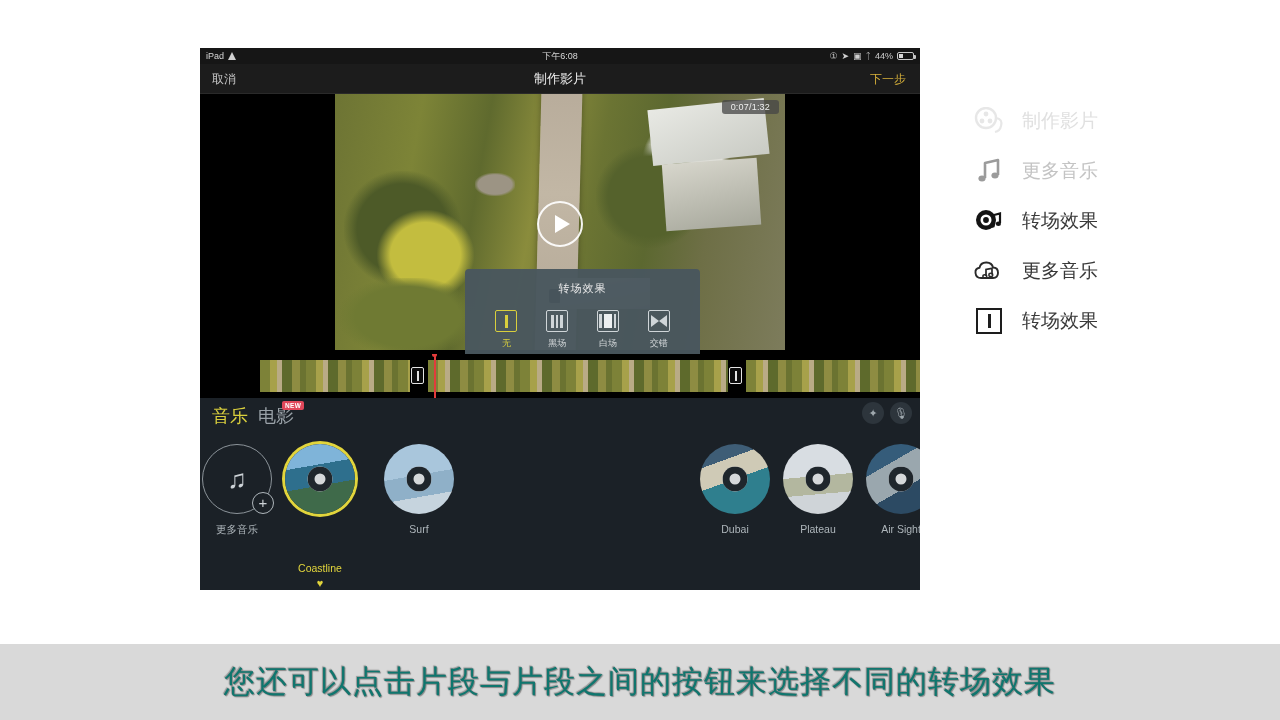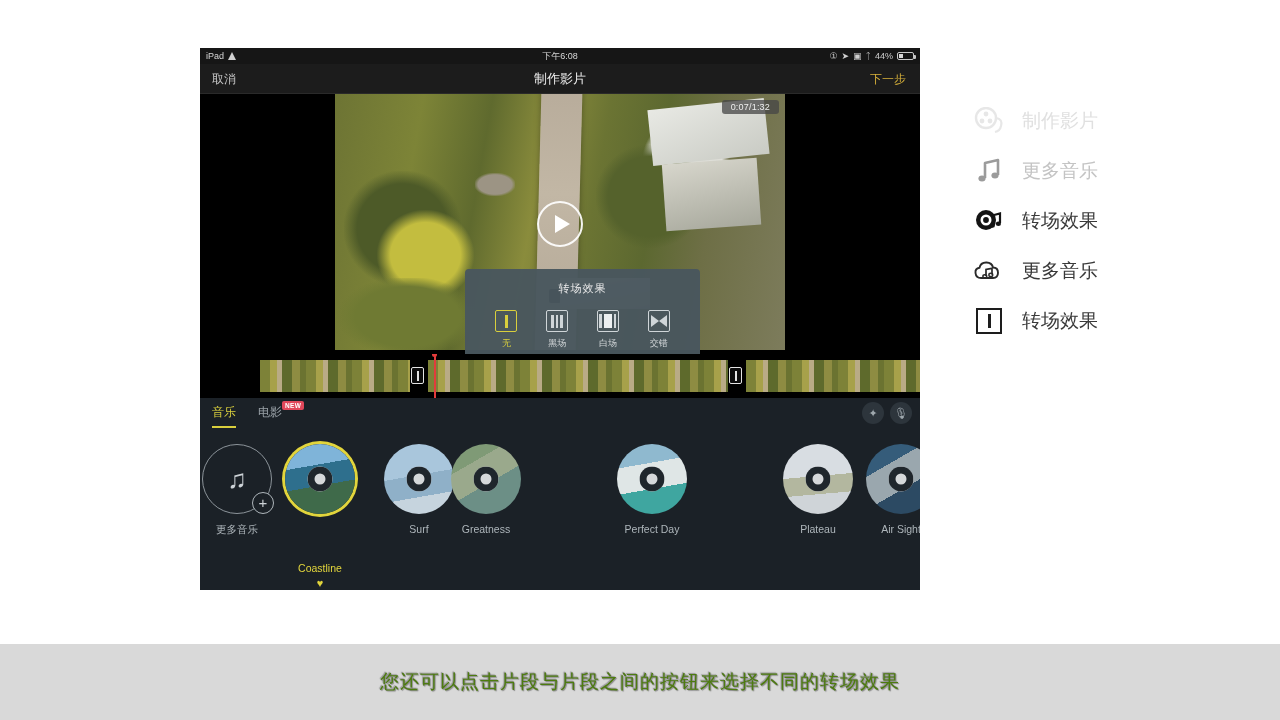--- a/index.html
+++ b/index.html
@@ -167,21 +167,21 @@
   .trans-btn.b2 { left: 529px; }
   .playhead { position: absolute; left: 234px; top: 0; width: 1.5px; height: 44px; background: #e23c3c; }
   .playhead::before {
     content:""; position:absolute; left:-2px; top:-2px; width:5px; height:5px;
     background:#e23c3c; border-radius:50%;
   }
 
   
   .tabbar { position: relative; height: 34px; background: #1b2127; }
   .tab {
-    position: absolute; top: 6px; font-size: 12px; color: #9aa2a8; padding-bottom: 5px;
+    position: absolute; top: 6px; font-size: 18px; color: #9aa2a8; padding-bottom: 5px;
   }
   .tab.t1 { left: 12px; color: #d9cf3d; border-bottom: 2px solid #d9cf3d; }
   .tab.t2 { left: 58px; }
   .new-badge {
     position: absolute; left: 82px; top: 3px;
     background: #e0475a; color: #fff; font-size: 6.5px;
     padding: 1px 3px; border-radius: 2px; font-weight: bold; letter-spacing: .3px;
   }
   .round-btn {
     position: absolute; top: 4px; width: 22px; height: 22px; border-radius: 50%;
@@ -233,21 +233,21 @@
     display: flex; align-items: center; justify-content: center;
   }
   .sq-icon .i { width: 3px; height: 14px; background: #1d1d1d; }
 
   
   .caption-bar {
     position: absolute; left: 0; bottom: 0; width: 1280px; height: 76px;
     background: #d9d9d9; display: flex; align-items: center; justify-content: center;
   }
   .caption-text {
-    font-size: 19px; color: #4d7c0f; letter-spacing: 1px;
+    font-size: 31px; color: #0f766e; letter-spacing: 1px;
     text-shadow: 0 0 1px #7a7a7a, 1px 1px 1px #8a8a8a, -1px -1px 1px #9a9a9a;
     text-align: right;
   }
 </style>
 </head>
 <body>
 
 <div id="root">
 
   <div class="device">
@@ -370,31 +370,27 @@
         <div class="disc" style="background:linear-gradient(170deg,#7fb4d9 0 32%,#2e6f8d 32% 58%,#3f6a4a 58% 100%);"></div>
         <div class="disc-label">Coastline</div>
         <div class="heart">♥</div>
       </div>
 
       <div class="disc-item" style="left:177px;">
         <div class="disc" style="background:linear-gradient(170deg,#a9c6dc 0 45%,#8fb0c8 45% 72%,#c6d4de 72% 100%);"></div>
         <div class="disc-label">Surf</div>
       </div>
 
-      <div class="disc-item" style="left:244px;">
-        <div class="disc" style="background:linear-gradient(150deg,#7f9a76 0 28%,#9aa98c 28% 55%,#6c8f86 55% 100%);"></div>
-        <div class="disc-label">Greatness</div>
-      </div>
-
-
-      <div class="disc-item" style="left:410px;">
-        <div class="disc" style="background:linear-gradient(170deg,#8fb9cf 0 30%,#dfe6e6 30% 62%,#3fa6a0 62% 100%);"></div>
-        <div class="disc-label">Perfect Day</div>
-      </div>
-
+
+
+
+      <div class="disc-item" style="left:493px;">
+        <div class="disc" style="background:linear-gradient(160deg,#3e5d76 0 26%,#cfcab6 26% 50%,#2f7f8e 50% 100%);"></div>
+        <div class="disc-label">Dubai</div>
+      </div>
 
       <div class="disc-item" style="left:659px;">
         <div class="disc" style="background:linear-gradient(150deg,#355c7a 0 30%,#9aa7ae 30% 60%,#2c4a63 60% 100%);"></div>
         <div class="disc-label">Air Sight</div>
       </div>
 
       <div class="disc-item" style="left:576px;">
         <div class="disc" style="background:linear-gradient(175deg,#d8dde2 0 46%,#b3b79f 46% 70%,#cfd4d8 70% 100%);"></div>
         <div class="disc-label">Plateau</div>
       </div>

